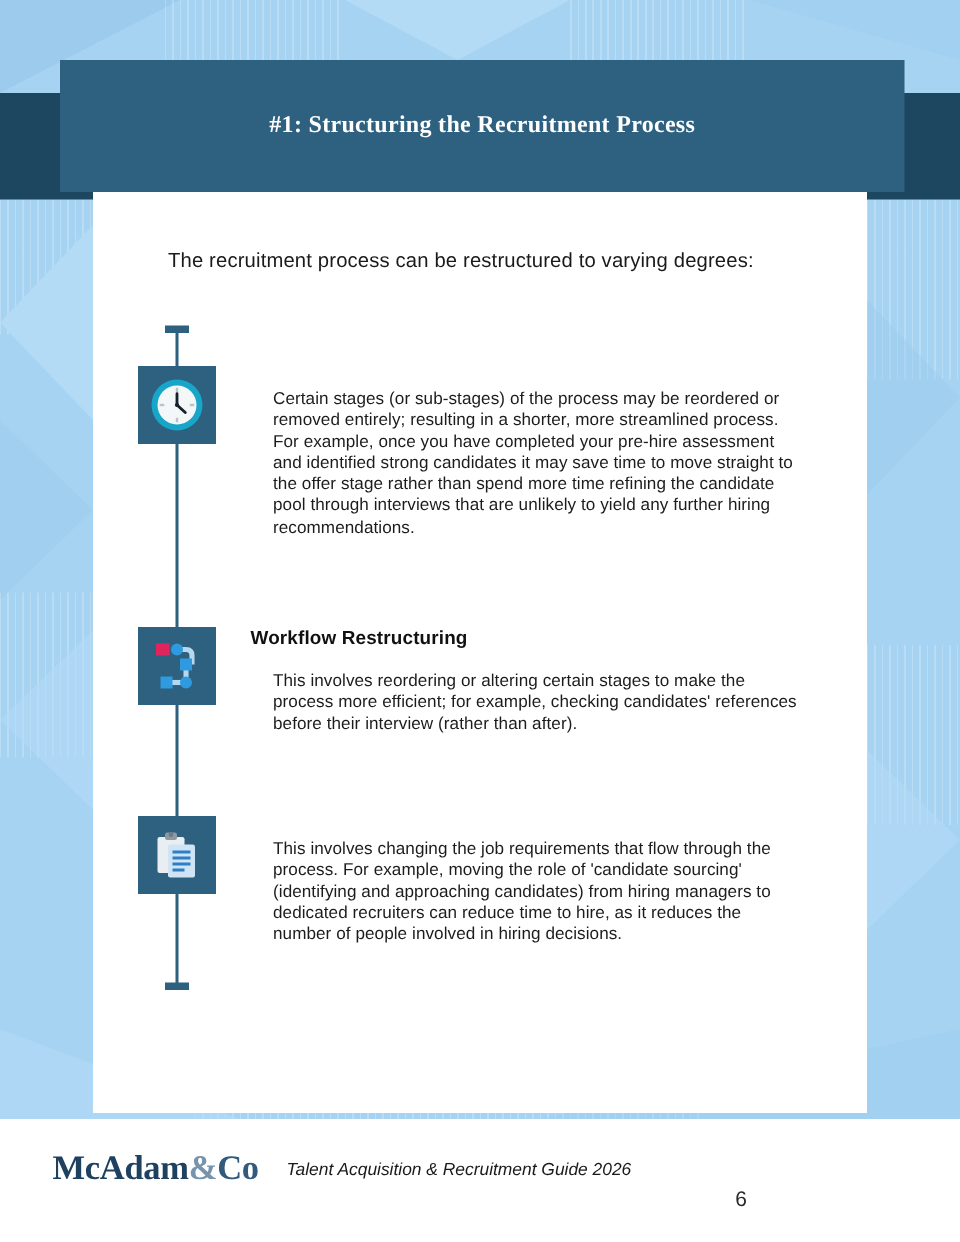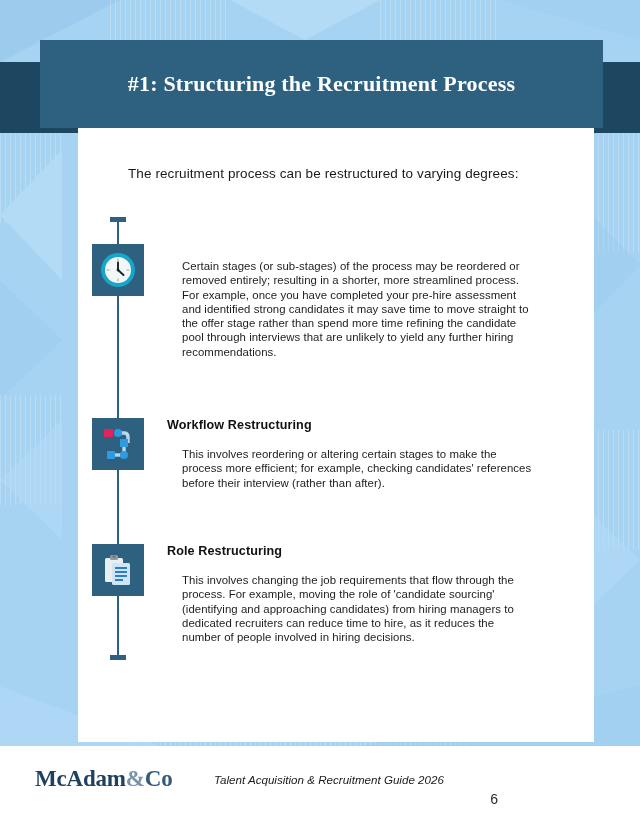--- a/index.html
+++ b/index.html
@@ -32,26 +32,26 @@
   }
   .title-box{
     position:absolute;left:40px;top:40px;width:563px;height:88px;
     background:#2e607f;
   }
   .title-text{
     position:absolute;left:0;top:0;width:563px;height:88px;
     display:flex;align-items:center;justify-content:center;
     color:#ffffff;
     font-family:"Liberation Serif", serif;
-    font-weight:bold;font-size:22px;letter-spacing:.2px;
+    font-weight:bold;font-size:16px;letter-spacing:.2px;
   }
 
   
   .card{
-    position:absolute;left:78px;top:128px;width:516px;height:614px;
+    position:absolute;left:62px;top:128px;width:516px;height:614px;
     background:#ffffff;
   }
   .intro{
     position:absolute;left:50px;top:38px;width:440px;
     font-size:13.5px;color:#1a1a1a;letter-spacing:.1px;
   }
 
   
   .tl-line{
     position:absolute;left:117px;top:222px;width:2px;height:435px;
@@ -84,21 +84,21 @@
   .logo{
     position:absolute;left:35px;top:20px;
     font-family:"Liberation Serif", serif;
     font-weight:bold;font-size:23px;letter-spacing:-.2px;
     white-space:nowrap;
   }
   .logo .p1{color:#1f4160;}
   .logo .p2{color:#7794ad;}
   .logo .p3{color:#315a7d;}
   .footer-tag{
-    position:absolute;left:214px;top:27px;
+    position:absolute;left:191px;top:27px;
     font-size:11.6px;font-style:italic;color:#1a1a1a;
     white-space:nowrap;
   }
   .page-num{
     position:absolute;right:18px;top:45px;
     font-size:14px;color:#2a2a2a;
   }
 </style>
 </head>
 <body>
@@ -186,21 +186,20 @@
         <rect x="18" y="11" width="8" height="5" rx="1.5" fill="#8d9aa3"></rect>
         <circle cx="22" cy="12.5" r="1.6" fill="#6d7b85"></circle>
         <rect x="20" y="19" width="18" height="22" rx="1.5" fill="#cfe4f4"></rect>
         <rect x="23" y="23" width="12" height="2" fill="#2f7fc4"></rect>
         <rect x="23" y="27" width="12" height="2" fill="#2f7fc4"></rect>
         <rect x="23" y="31" width="12" height="2" fill="#2f7fc4"></rect>
         <rect x="23" y="35" width="8" height="2" fill="#2f7fc4"></rect>
       </svg>
     </div>
     <div class="sec-body" style="top:0;">
-      <p class="sec-title">Role Restructuring</p>
       <p class="sec-text">This involves changing the job requirements that flow through the process. For example, moving the role of 'candidate sourcing' (identifying and approaching candidates) from hiring managers to dedicated recruiters can reduce time to hire, as it reduces the number of people involved in hiring decisions.</p>
     </div>
   </div>
 
   <div class="footer">
     <div class="logo"><span class="p1">McAdam</span><span class="p2">&amp;</span><span class="p3">Co</span></div>
     <div class="footer-tag">Talent Acquisition &amp; Recruitment Guide 2026</div>
     <div class="page-num">6</div>
   </div>
 

